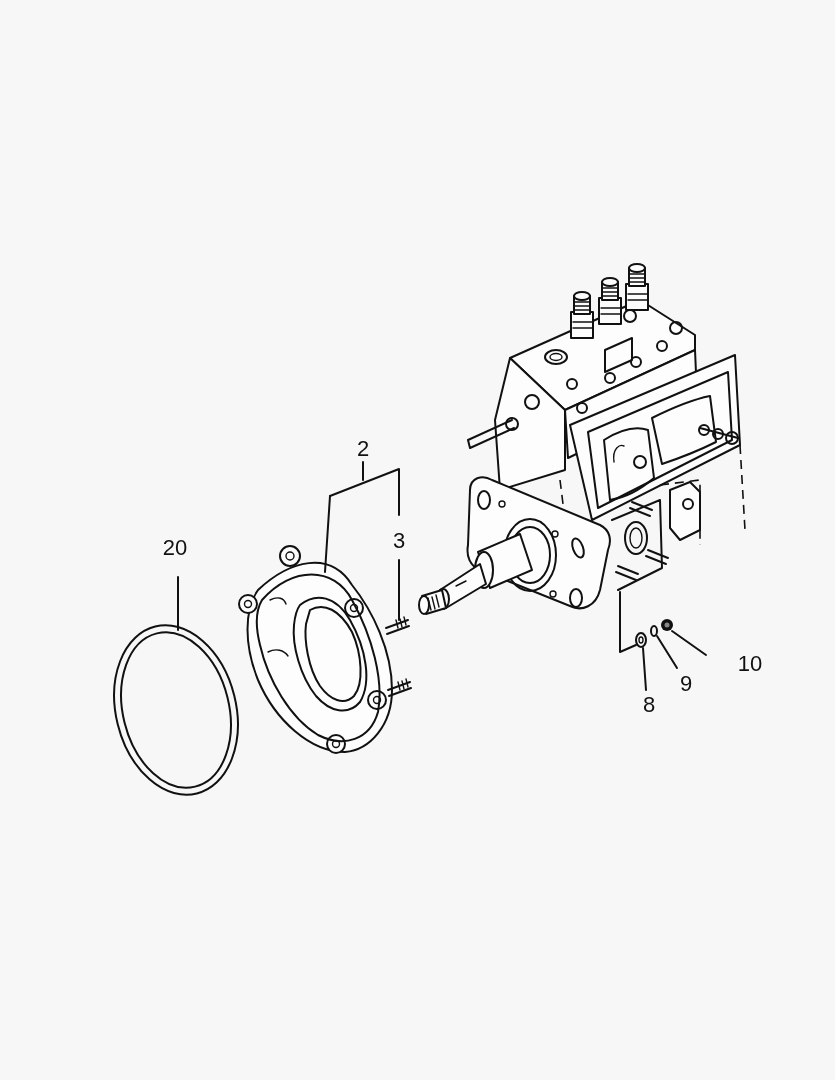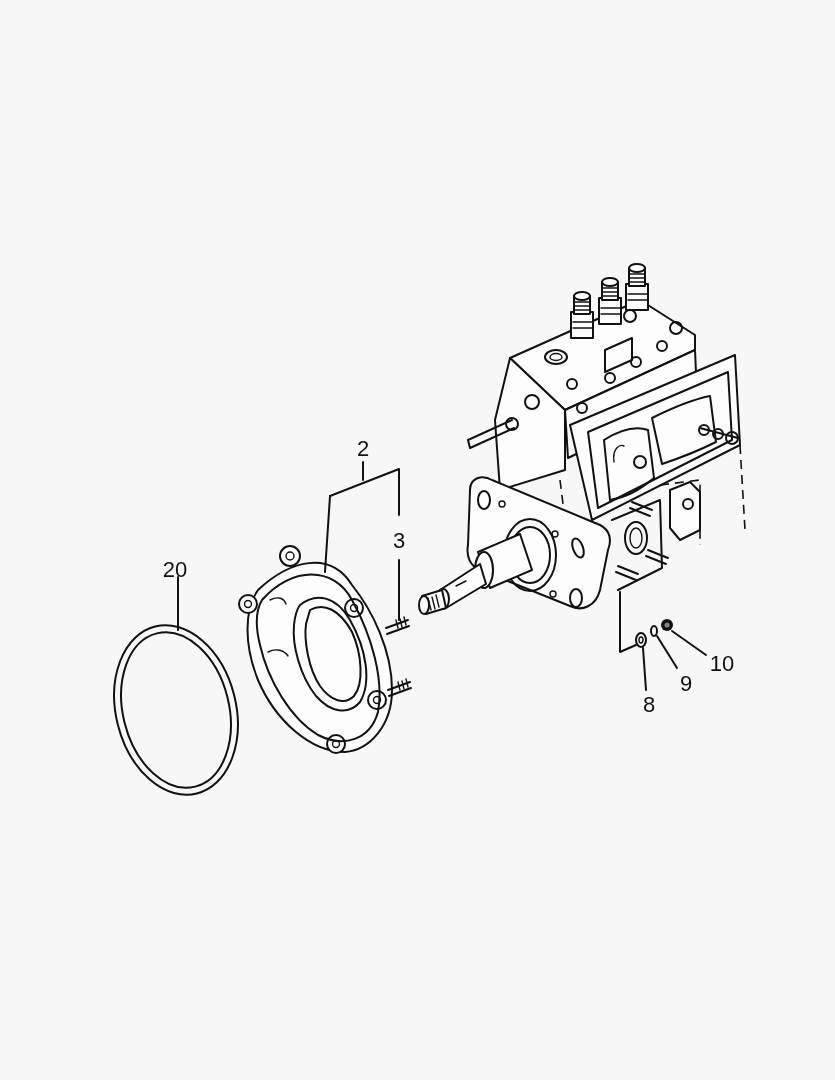--- a/index.html
+++ b/index.html
@@ -173,17 +173,17 @@
     <g>
       <circle cx="667" cy="625" r="6" class="fillk"></circle>
       <circle cx="667" cy="625" r="2.5" fill="#888"></circle>
     </g>
     <line x1="672" y1="631" x2="706" y2="655" class="ln"></line>
   </svg>
 
   
   <span class="callout" style="left:363px;top:449px;">2</span>
   <span class="callout" style="left:399px;top:541px;">3</span>
-  <span class="callout" style="left:175px;top:570px;">20</span>
+  <span class="callout" style="left:175px;top:548px;">20</span>
   <span class="callout" style="left:649px;top:705px;">8</span>
   <span class="callout" style="left:686px;top:684px;">9</span>
-  <span class="callout" style="left:722px;top:664px;">10</span>
+  <span class="callout" style="left:750px;top:664px;">10</span>
 </div>
 
 </body></html>

